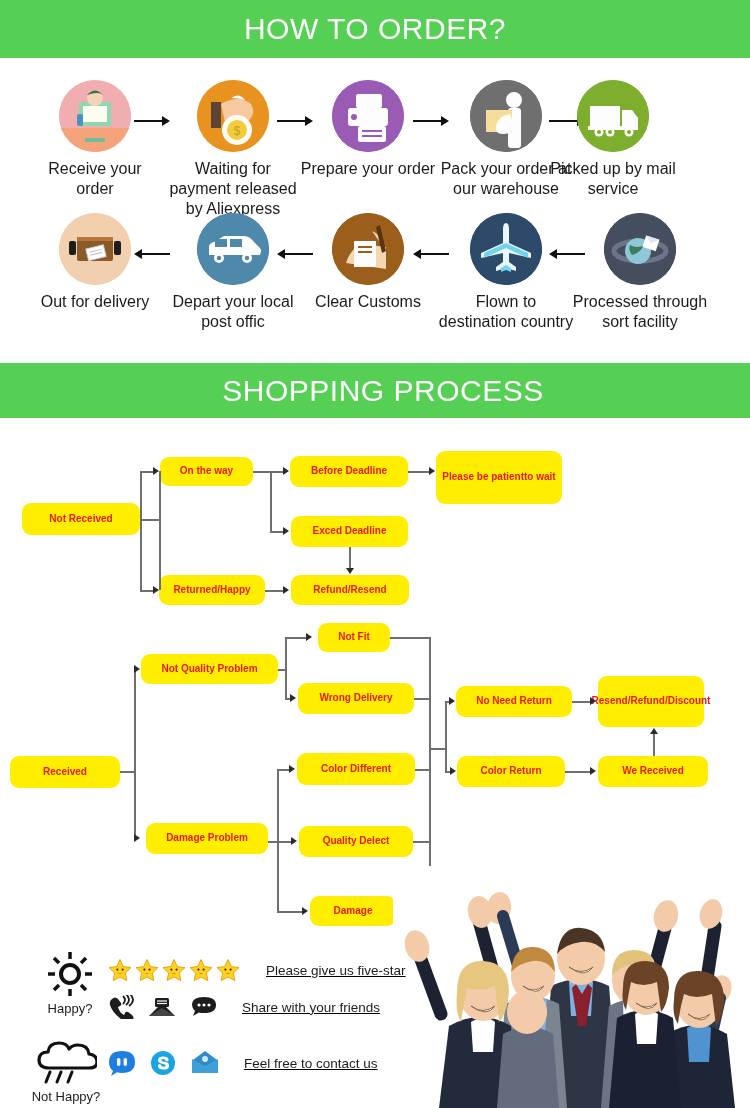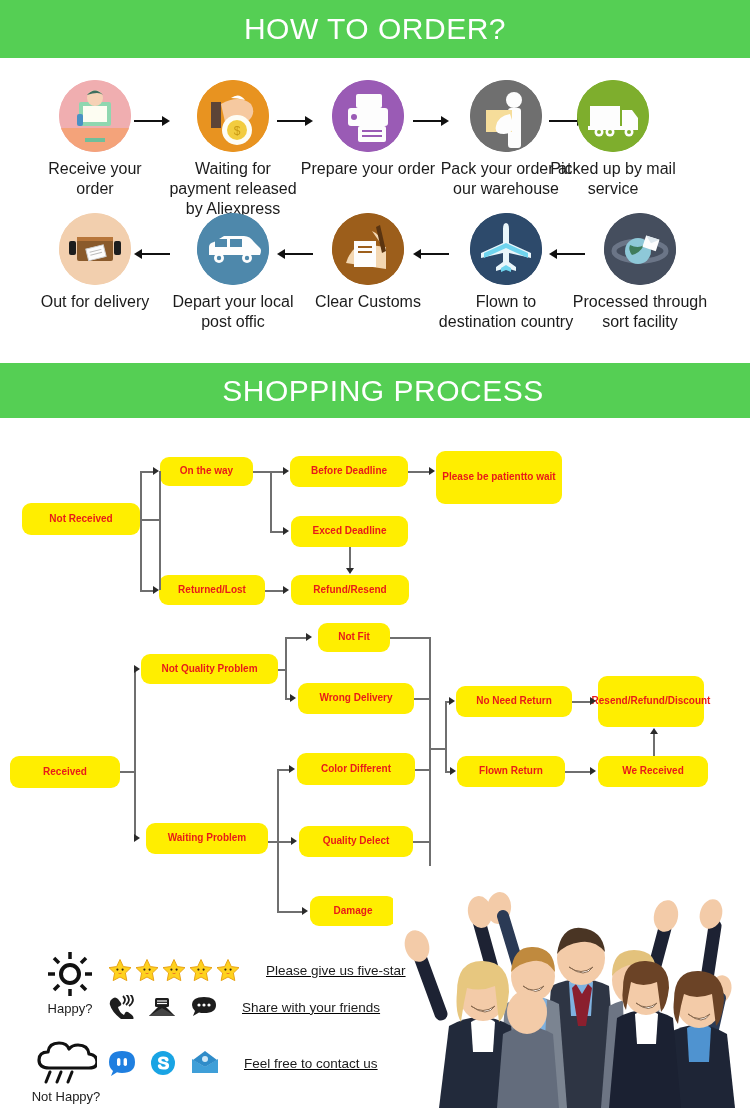--- a/index.html
+++ b/index.html
@@ -337,21 +337,21 @@
   <div class="node two-line" style="left:436px; top:33px; width:126px; height:53px;">
     <span>Please be patient</span>
     <span>to wait</span>
   </div>
 
   <div class="node" style="left:291px; top:98px; width:117px; height:31px;">
     <span>Exced Deadline</span>
   </div>
 
   <div class="node" style="left:159px; top:157px; width:106px; height:30px;">
-    <span>Returned/Lost</span>
+    <span>Returned/Happy</span>
   </div>
 
   <div class="node" style="left:291px; top:157px; width:118px; height:30px;">
     <span>Refund/Resend</span>
   </div>
 
   <div class="ln h" style="left:140px; top:101px; width:20px;"></div>
   <div class="ln v" style="left:159px; top:53px; height:119px;"></div>
   <div class="ln h" style="left:159px; top:53px; width:-0px;"></div>
 
@@ -382,21 +382,21 @@
 
   <div class="node" style="left:10px; top:338px; width:110px; height:32px;">
     <span>Received</span>
   </div>
 
   <div class="node" style="left:141px; top:236px; width:137px; height:30px;">
     <span>Not Quality Problem</span>
   </div>
 
   <div class="node" style="left:146px; top:405px; width:122px; height:31px;">
-    <span>Waiting Problem</span>
+    <span>Damage Problem</span>
   </div>
 
   <div class="node" style="left:318px; top:205px; width:72px; height:29px;">
     <span>Not Fit</span>
   </div>
 
   <div class="node" style="left:298px; top:265px; width:116px; height:31px;">
     <span>Wrong Delivery</span>
   </div>
 
@@ -410,21 +410,21 @@
 
   <div class="node" style="left:310px; top:478px; width:86px; height:30px;">
     <span>Damage</span>
   </div>
 
   <div class="node" style="left:456px; top:268px; width:116px; height:31px;">
     <span>No Need Return</span>
   </div>
 
   <div class="node" style="left:457px; top:338px; width:108px; height:31px;">
-    <span>Flown Return</span>
+    <span>Color Return</span>
   </div>
 
   <div class="node two-line" style="left:598px; top:258px; width:106px; height:51px;">
     <span>Resend/Refund/</span>
     <span>Discount</span>
   </div>
 
   <div class="node" style="left:598px; top:338px; width:110px; height:31px;">
     <span>We Received</span>
   </div>

